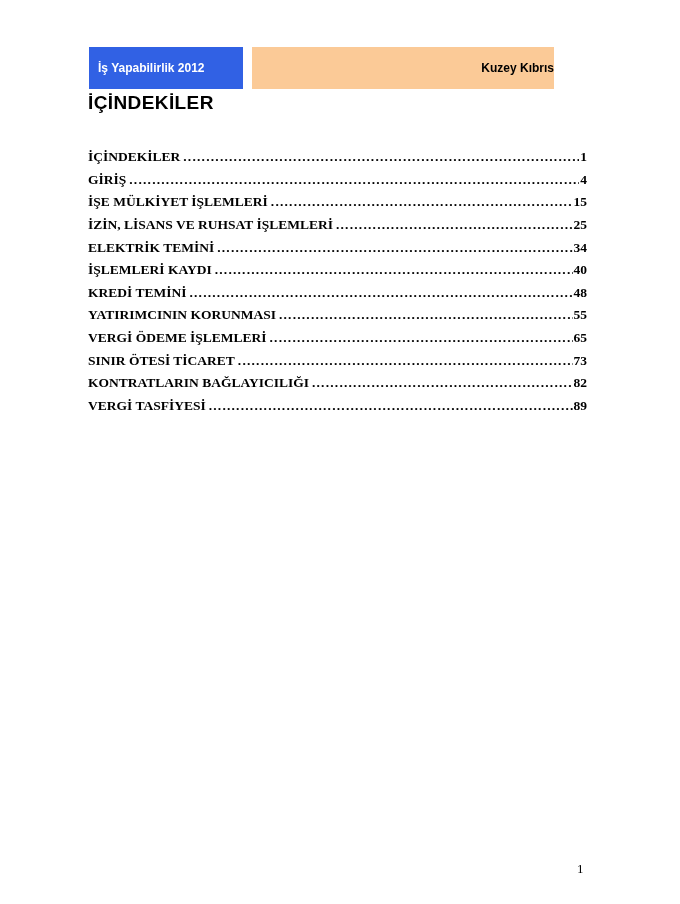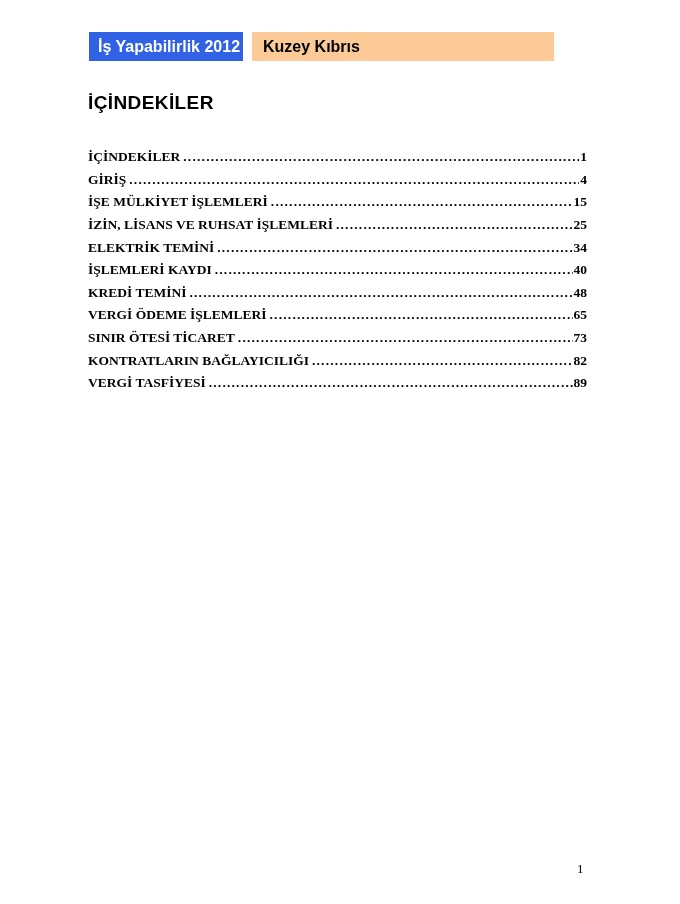--- a/index.html
+++ b/index.html
@@ -14,36 +14,38 @@
 
   
   .header {
     position: absolute;
     left: 89px;
     top: 32px;
     display: flex;
     gap: 9px;
   }
   .header-cell {
-    height: 29px;
+    height: 42px;
     display: flex;
     align-items: center;
     font-family: "Liberation Sans", sans-serif;
     font-weight: bold;
-    font-size: 16px;
+    font-size: 12px;
+    margin-top: 15px;
   }
   .header-cell.blue {
     width: 154px;
     color: #ffffff;
     padding-left: 9px;
   }
   .header-cell.orange {
     width: 302px;
     color: #000000;
     padding-left: 11px;
+    justify-content: flex-end;
   }
 
   
   .doc-title {
     position: absolute;
     left: 88px;
     top: 92px;
     font-family: "Liberation Sans", sans-serif;
     font-weight: bold;
     font-size: 19px;
@@ -144,20 +146,25 @@
     <span class="toc-dots"></span>
     <span class="toc-page">40</span>
   </div>
 
   <div class="toc-row">
     <span class="toc-label">KREDİ TEMİNİ</span>
     <span class="toc-dots"></span>
     <span class="toc-page">48</span>
   </div>
 
+  <div class="toc-row">
+    <span class="toc-label">YATIRIMCININ KORUNMASI</span>
+    <span class="toc-dots"></span>
+    <span class="toc-page">55</span>
+  </div>
 
   <div class="toc-row">
     <span class="toc-label">VERGİ ÖDEME İŞLEMLERİ</span>
     <span class="toc-dots"></span>
     <span class="toc-page">65</span>
   </div>
 
   <div class="toc-row">
     <span class="toc-label">SINIR ÖTESİ TİCARET</span>
     <span class="toc-dots"></span>

